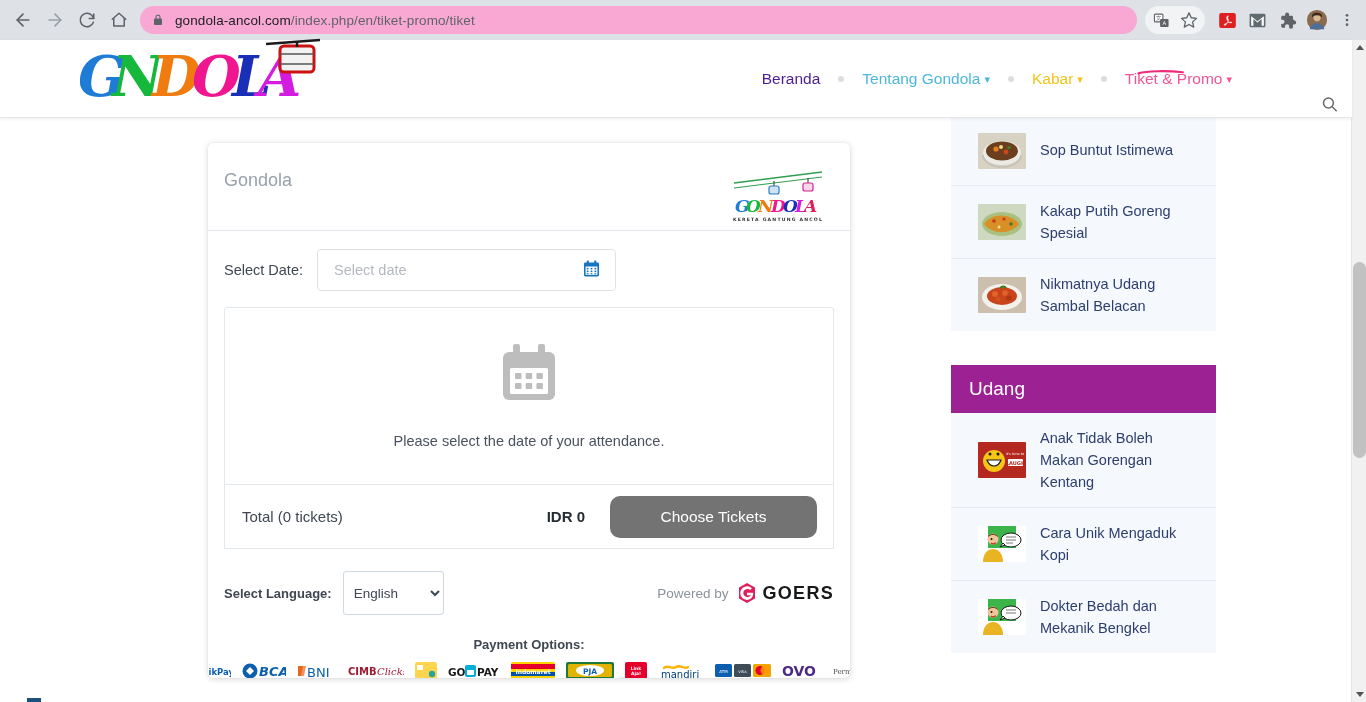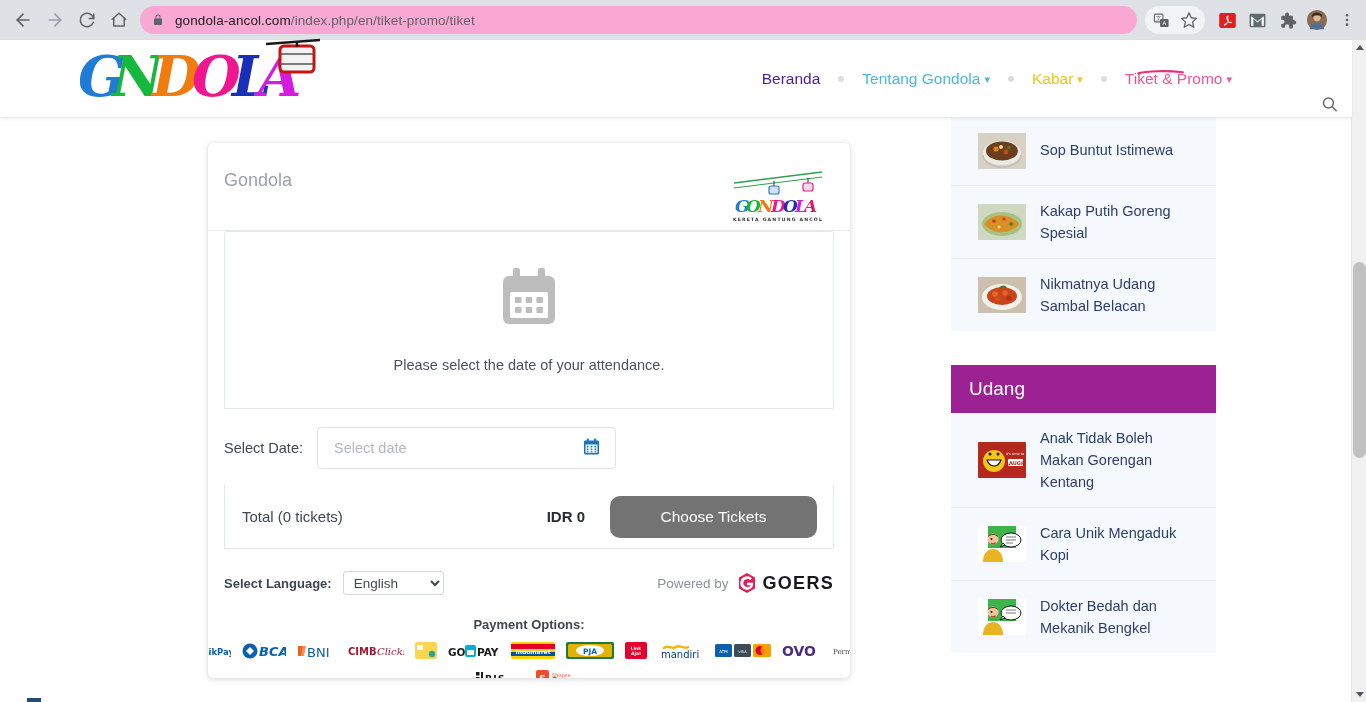--- a/index.html
+++ b/index.html
@@ -137,21 +137,21 @@
     width: 207px; height: 42px; background: #737373; border: none;
     color: #fff; font-size: 15.5px; font-family: inherit;
     border-radius: 10px; cursor: default;
   }
 
   #lang-row {
     display: flex; align-items: center; padding: 22px 16px 0 16px;
   }
   #lang-label { font-size: 13px; color: #3f4752; font-weight: bold; margin-right: 11px; }
   #lang-select {
-    width: 101px; height: 24px; font-size: 13.5px; color: #3f4752;
+    width: 101px; height: 44px; font-size: 13.5px; color: #3f4752;
     font-family: inherit; border: 1px solid #cfd8e3; border-radius: 3px;
     background: #fff; padding-left: 6px;
   }
   #powered-by { margin-left: auto; display: flex; align-items: center; gap: 9px; }
   #powered-label { font-size: 13.5px; color: #8b929b; }
   #goers-logo { display: flex; align-items: center; gap: 5px; }
   #goers-text { font-size: 18px; font-weight: bold; letter-spacing: 1.3px; color: #17181a; }
 
   #payment-block { padding-top: 22px; text-align: center; }
   #payment-title { font-size: 13px; font-weight: bold; color: #3f4752; }
@@ -386,40 +386,20 @@
           <text x="39" y="43" fill="#f0168f">D</text>
           <text x="51" y="43" fill="#1a2fb8">O</text>
           <text x="63" y="43" fill="#d41ce0">L</text>
           <text x="72" y="43" fill="#e01e5a">A</text>
         </g>
         <text x="46" y="52" font-family="DejaVu Sans, sans-serif" font-size="4.6" font-weight="bold" fill="#333" text-anchor="middle" letter-spacing="1.2">KERETA GANTUNG ANCOL</text>
       </svg>
     </div>
   </div>
 
-  <div id="empty-box">
-    <span>
-      <svg width="60" height="62" viewBox="0 0 60 62">
-        <rect x="4" y="9" width="52" height="48" rx="6" fill="#bdbdbd"></rect>
-        <rect x="11" y="25" width="38" height="26" rx="1.5" fill="#ffffff"></rect>
-        <rect x="14" y="1" width="7" height="12" rx="2.2" fill="#bdbdbd"></rect>
-        <rect x="39" y="1" width="7" height="12" rx="2.2" fill="#bdbdbd"></rect>
-        <g fill="#bdbdbd">
-          <rect x="16" y="30" width="6.5" height="6" rx="1"></rect>
-          <rect x="26.7" y="30" width="6.5" height="6" rx="1"></rect>
-          <rect x="37.4" y="30" width="6.5" height="6" rx="1"></rect>
-          <rect x="16" y="40" width="6.5" height="6" rx="1"></rect>
-          <rect x="26.7" y="40" width="6.5" height="6" rx="1"></rect>
-          <rect x="37.4" y="40" width="6.5" height="6" rx="1"></rect>
-        </g>
-      </svg>
-    </span>
-    <div id="empty-text">Please select the date of your attendance.</div>
-  </div>
-
   <div id="date-row">
     <label id="date-label">Select Date:</label>
     <div id="date-input-wrap">
       <span id="date-placeholder">Select date</span>
       <span>
         <svg width="19" height="19" viewBox="0 0 24 24">
           <rect x="2.5" y="4.5" width="19" height="17.5" rx="1.8" fill="#1675c0"></rect>
           <rect x="4.5" y="9.5" width="15" height="10.5" fill="#fff"></rect>
           <rect x="6" y="2" width="2.6" height="5" rx="1" fill="#1675c0"></rect>
           <rect x="15.4" y="2" width="2.6" height="5" rx="1" fill="#1675c0"></rect>
@@ -430,20 +410,40 @@
             <rect x="6" y="14.6" width="2.2" height="2"></rect>
               <rect x="10.9" y="14.6" width="2.2" height="2"></rect>
               <rect x="15.8" y="14.6" width="2.2" height="2"></rect>
             <rect x="6" y="17.9" width="2.2" height="1.4"></rect>
               <rect x="10.9" y="17.9" width="2.2" height="1.4"></rect>
               <rect x="15.8" y="17.9" width="2.2" height="1.4"></rect>
           </g>
         </svg>
       </span>
     </div>
+  </div>
+
+  <div id="empty-box">
+    <span>
+      <svg width="60" height="62" viewBox="0 0 60 62">
+        <rect x="4" y="9" width="52" height="48" rx="6" fill="#bdbdbd"></rect>
+        <rect x="11" y="25" width="38" height="26" rx="1.5" fill="#ffffff"></rect>
+        <rect x="14" y="1" width="7" height="12" rx="2.2" fill="#bdbdbd"></rect>
+        <rect x="39" y="1" width="7" height="12" rx="2.2" fill="#bdbdbd"></rect>
+        <g fill="#bdbdbd">
+          <rect x="16" y="30" width="6.5" height="6" rx="1"></rect>
+          <rect x="26.7" y="30" width="6.5" height="6" rx="1"></rect>
+          <rect x="37.4" y="30" width="6.5" height="6" rx="1"></rect>
+          <rect x="16" y="40" width="6.5" height="6" rx="1"></rect>
+          <rect x="26.7" y="40" width="6.5" height="6" rx="1"></rect>
+          <rect x="37.4" y="40" width="6.5" height="6" rx="1"></rect>
+        </g>
+      </svg>
+    </span>
+    <div id="empty-text">Please select the date of your attendance.</div>
   </div>
 
   <div id="total-row">
     <span id="total-label">Total (0 tickets)</span>
     <span id="total-amount">IDR 0</span>
     <button id="choose-tickets-btn" disabled="">Choose Tickets</button>
   </div>
 
   <div id="lang-row">
     <span id="lang-label">Select Language:</span>

